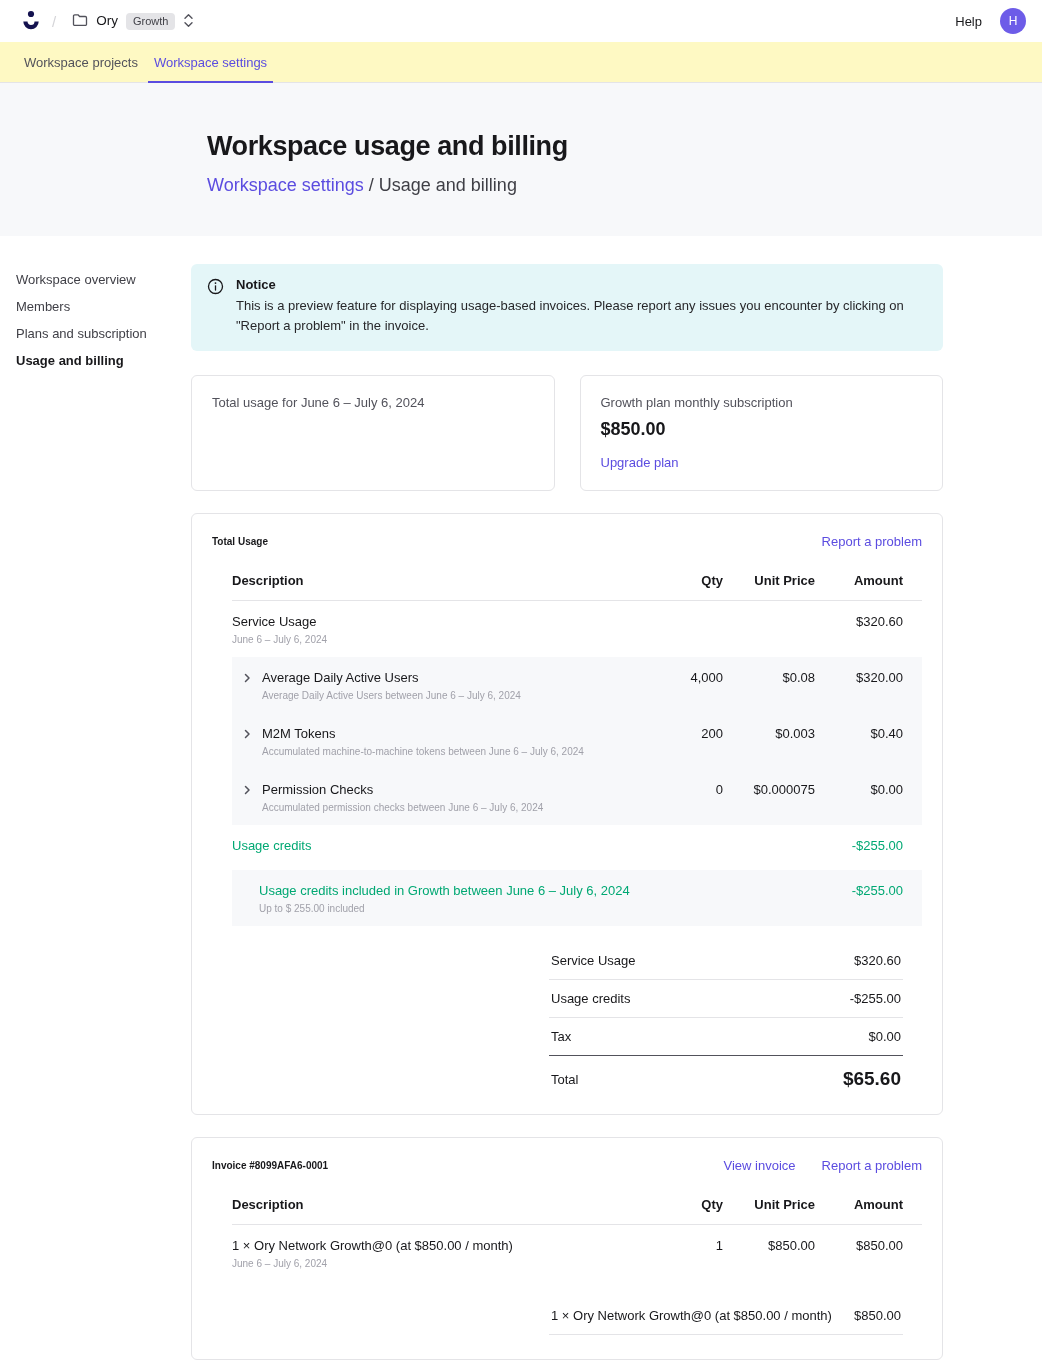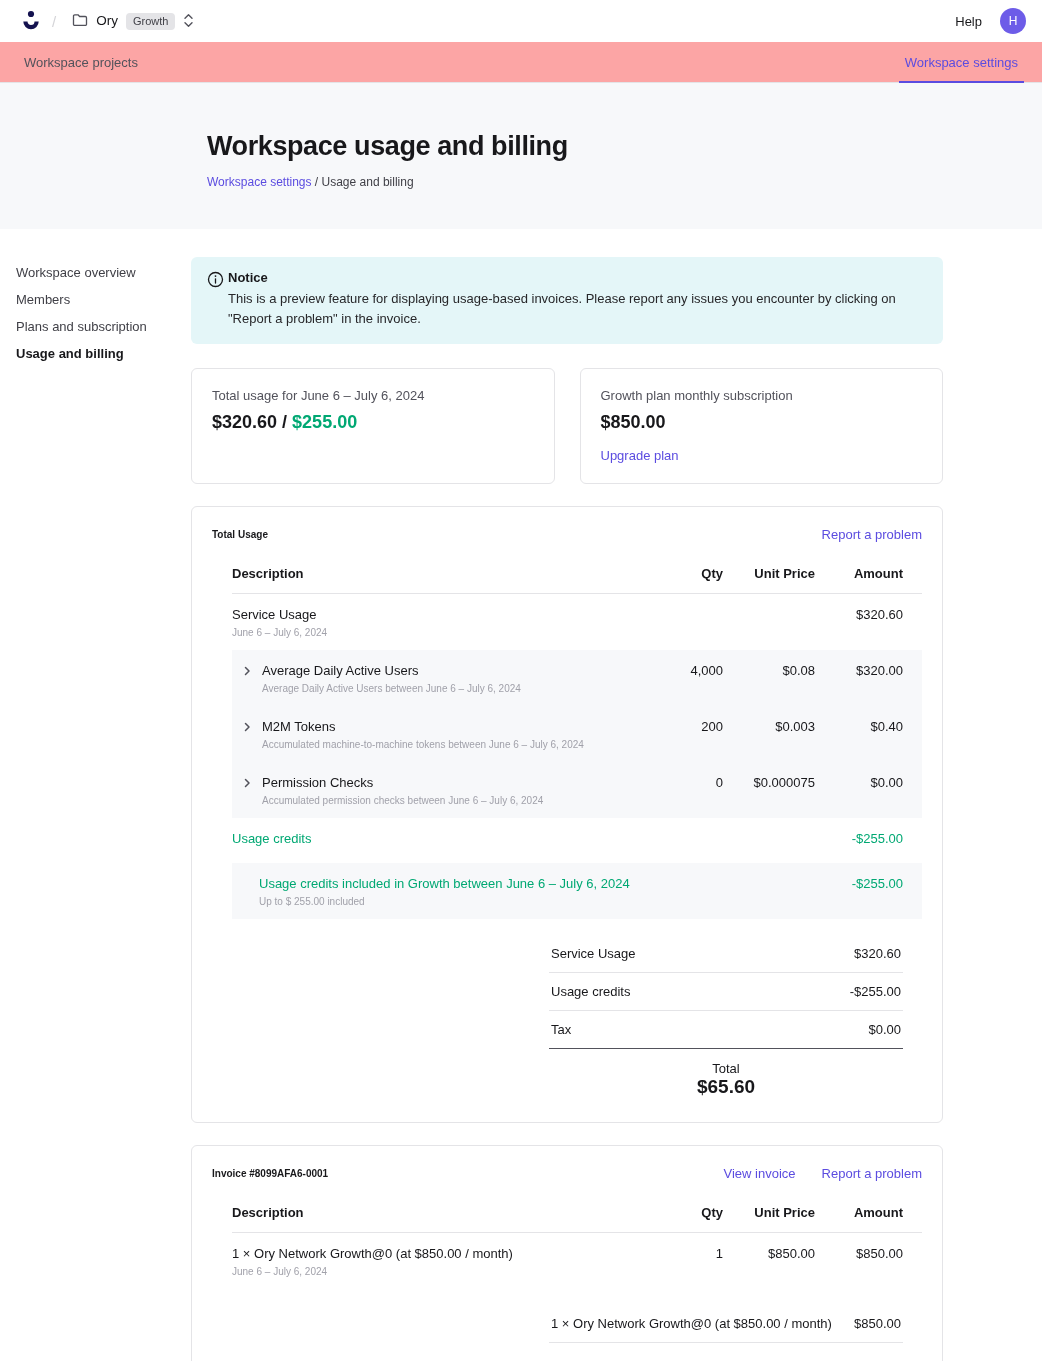--- a/index.html
+++ b/index.html
@@ -14,36 +14,36 @@
   .logo { display:flex; align-items:center; cursor:pointer; }
   .slash { color:#d4d4d8; font-size:15px; }
   .ws-switcher { display:flex; align-items:flex-start; gap:8px; cursor:pointer; margin-left:6px; }
   .ws-name { font-size:13.5px; font-weight:500; color:#18181b; }
   .badge { background:#e4e4e7; color:#3f3f46; font-size:11px; font-weight:500; padding:3px 7px; border-radius:4px; line-height:1; }
   .topbar-right { margin-left:auto; display:flex; align-items:center; gap:18px; }
   .help { font-size:13px; color:#18181b; cursor:pointer; }
   .avatar { width:26px; height:26px; border-radius:50%; background:#6d5ce8; color:#fff; font-size:12px; font-weight:500;
             display:flex; align-items:center; justify-content:center; cursor:pointer; }
   
-  .tabs { display:flex; gap:16px; padding:0 18px; border-bottom:1px solid #e4e4e7; background:#fca5a5;justify-content:space-between; }
+  .tabs { display:flex; gap:4px; padding:0 18px; border-bottom:1px solid #e4e4e7; background:#fef9c3; }
   .tab { font-size:13px; color:#52525b; padding:13px 6px 11px; border-bottom:2px solid transparent; margin-bottom:-1px; cursor:pointer; }
   .tab.active { color:#5b4ce0; border-bottom-color:#5b4ce0; font-weight:500; }
   
   .hero { background:#f7f8fa; padding:46px 0 40px 207px; }
   .hero h1 { margin:0; font-size:27px; line-height:34px; font-weight:700; letter-spacing:-0.4px; color:#18181b; }
-  .breadcrumb { margin-top:12px; font-size:12px; color:#3f3f46; }
+  .breadcrumb { margin-top:12px; font-size:18px; color:#3f3f46; }
   .breadcrumb .bc-link { color:#5b4ce0; cursor:pointer; }
   
   .content { display:flex; padding:28px 0 16px; background:#fff; }
   .sidebar { width:191px; flex-shrink:0; padding:3px 0 0 16px; }
   .side-item { font-size:13px; color:#3f3f46; padding:5px 0 7px; cursor:pointer; }
   .side-item.active { font-weight:700; color:#18181b; }
   .main { width:752px; }
   
-  .notice { background:#e4f6f8; border-radius:6px; padding:13px 16px 15px; display:flex; gap:4px; }
+  .notice { background:#e4f6f8; border-radius:6px; padding:13px 16px 15px; display:flex; gap:12px; }
   .notice-icon { margin-top:1px; flex-shrink:0; }
   .notice-title { font-size:13px; font-weight:700; margin-bottom:4px; color:#18181b; }
   .notice-body { font-size:13px; line-height:1.55; color:#27272a; max-width:690px; }
   
   .cards { display:flex; gap:25px; margin-top:24px; }
   .scard { flex:1; border:1px solid #e4e4e7; border-radius:6px; padding:19px 20px; min-height:108px; }
   .scard-label { font-size:13px; color:#52525b; margin-bottom:9px; }
   .scard-amount { font-size:18px; font-weight:600; color:#18181b; }
   .green { color:#00a873; }
   .scard-link { margin-top:15px; font-size:13px; color:#5b4ce0; cursor:pointer; display:inline-block; }
@@ -66,21 +66,21 @@
   .subrow { display:flex; align-items:flex-start; background:#f7f8fa; padding:13px 19px 12px 0; font-size:13px; }
   .subrow .c-desc { display:flex; gap:9px; padding-left:9px; }
   .chev { flex-shrink:0; margin-top:1px; cursor:pointer; display:flex; }
   .credits-row .row-title, .credits-row .c-amt { color:#00a873; }
   .credits-sub .c-desc { padding-left:27px; display:block; }
   .credits-sub .row-title { color:#00a873; }
   
   .summary { width:354px; margin:16px 19px 0 auto; font-size:13px; }
   .srow { display:flex; justify-content:space-between; align-items:center; padding:11px 2px; border-bottom:1px solid #e4e4e7; }
   .srow-dark { border-bottom:1px solid #52525b; }
-  .srow-total { display:flex; justify-content:space-between; align-items:center; padding:12px 2px 0;flex-direction:column; }
+  .srow-total { display:flex; justify-content:space-between; align-items:center; padding:12px 2px 0; }
   .total-label { font-size:13px; color:#18181b; }
   .total-value { font-size:19px; font-weight:700; color:#18181b; }
 </style>
 </head>
 <body>
 
 <div class="topbar">
   <div class="topbar-left">
     <span class="logo">
       <svg width="22" height="24" viewBox="0 0 22 24">
@@ -146,21 +146,20 @@
       </span>
       <div>
         <div class="notice-title">Notice</div>
         <div class="notice-body">This is a preview feature for displaying usage-based invoices. Please report any issues you encounter by clicking on "Report a problem" in the invoice.</div>
       </div>
     </div>
 
     <div class="cards">
       <div class="scard">
         <div class="scard-label">Total usage for June 6 – July 6, 2024</div>
-        <div class="scard-amount"><span>$320.60</span><span> / </span><span class="green">$255.00</span></div>
       </div>
       <div class="scard">
         <div class="scard-label">Growth plan monthly subscription</div>
         <div class="scard-amount">$850.00</div>
         <span class="scard-link">Upgrade plan</span>
       </div>
     </div>
 
     <div class="panel">
       <div class="panel-head">

